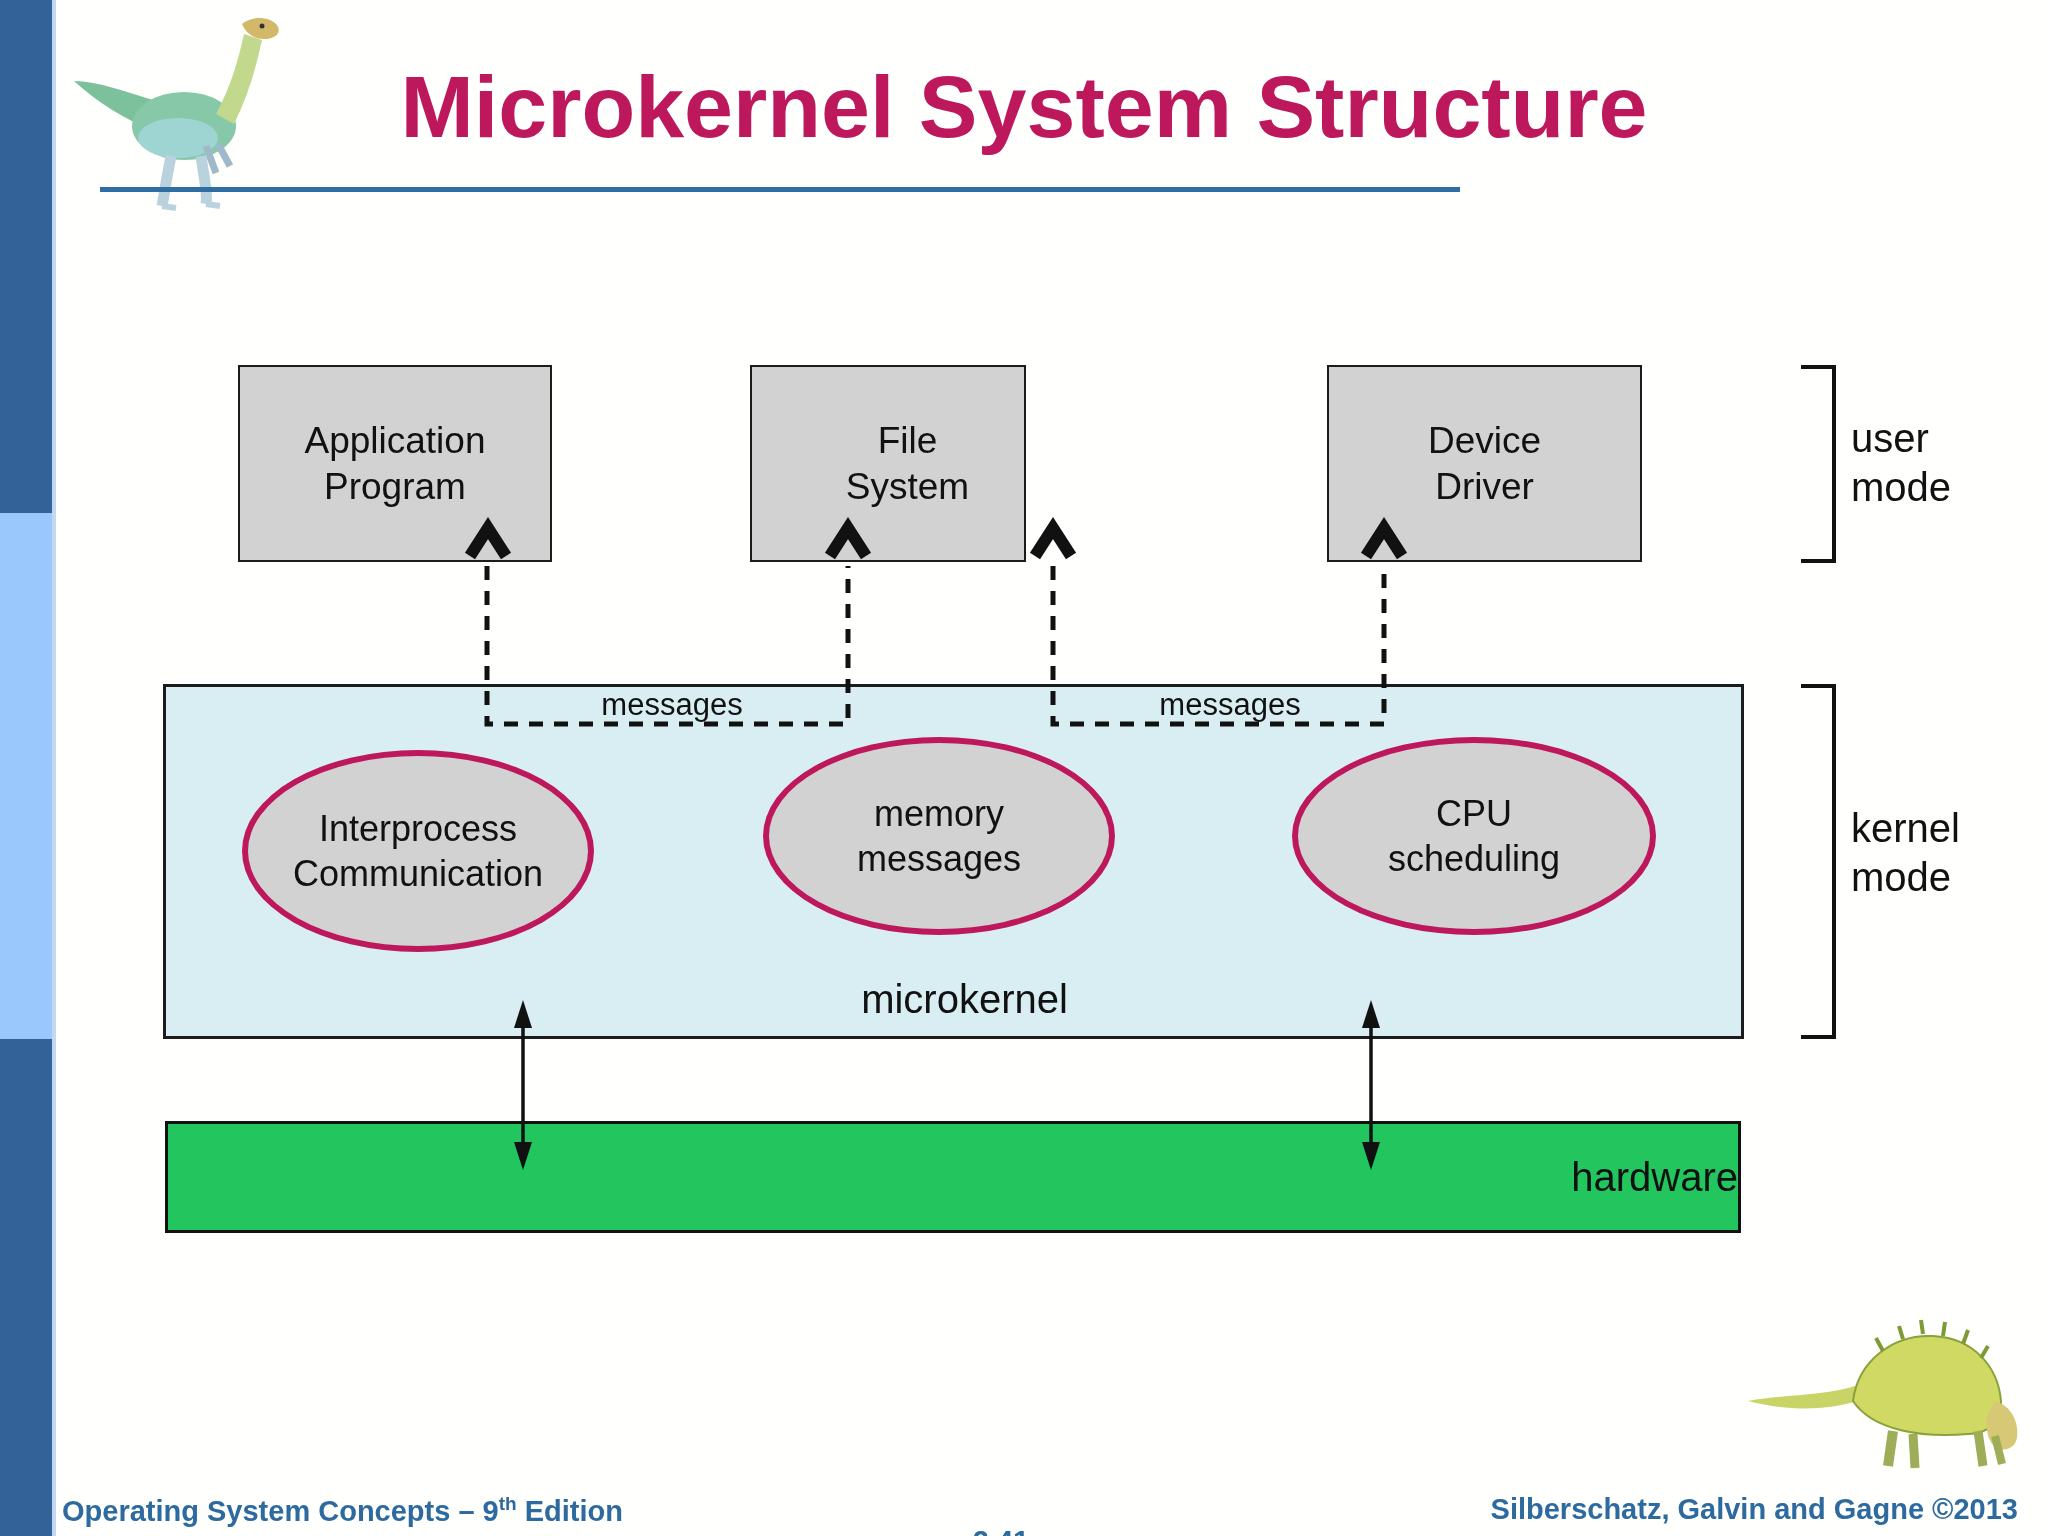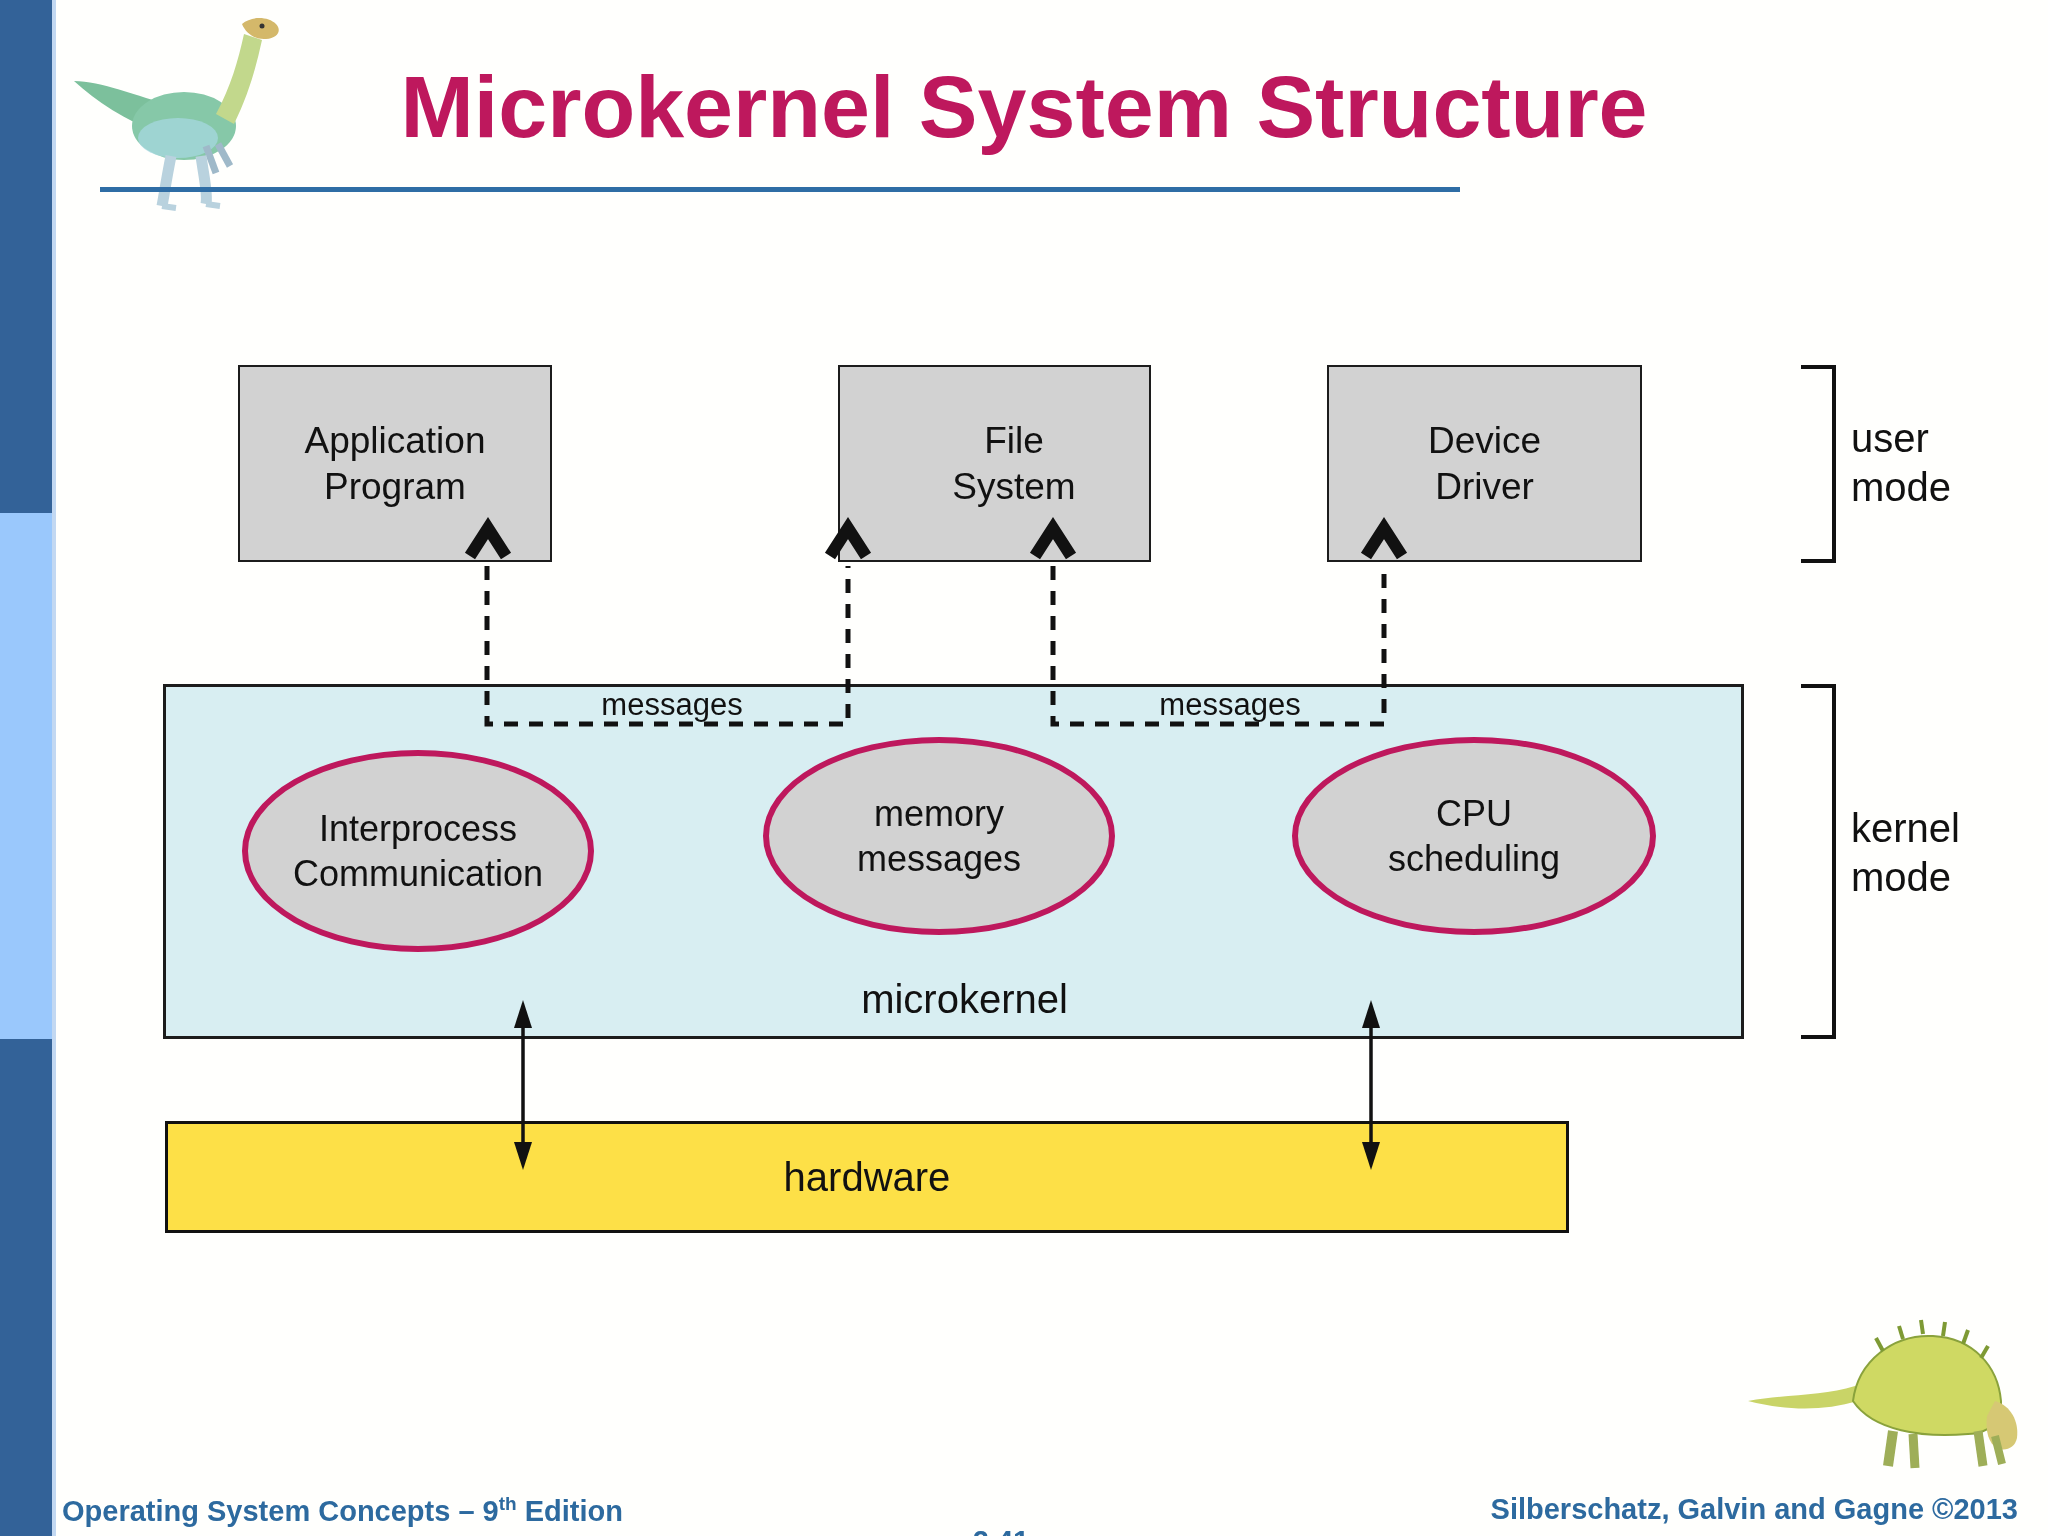--- a/index.html
+++ b/index.html
@@ -16,40 +16,40 @@
   
   .slide-title{position:absolute;left:0;top:56px;width:2048px;text-align:center;
                font-size:88px;font-weight:bold;color:#be185d;letter-spacing:0px;}
   .title-underline{position:absolute;left:100px;top:187px;width:1360px;height:5px;background:#2f6da5;}
 
   
   .ubox{position:absolute;top:365px;height:197px;background:#d2d2d2;border:2px solid #1c1c1c;
         box-sizing:border-box;display:flex;flex-direction:column;align-items:center;justify-content:center;
         font-size:37px;line-height:46px;}
   .ubox-app{left:238px;width:314px;}
-  .ubox-fs{left:838px;width:313px;padding-left:39px;}
+  .ubox-fs{left:750px;width:276px;padding-left:39px;}
   .ubox-dev{left:1327px;width:315px;}
 
   
   .kernel-box{position:absolute;left:163px;top:684px;width:1581px;height:355px;background:#d8eef2;
               border:3px solid #1c1c1c;box-sizing:border-box;}
   .ellipse{position:absolute;background:#d2d2d2;border:6px solid #be185d;border-radius:50%;
            display:flex;flex-direction:column;align-items:center;justify-content:center;
            font-size:36px;line-height:45px;text-align:center;}
   .el-ipc{left:242px;top:750px;width:340px;height:190px;}
   .el-mem{left:763px;top:737px;width:340px;height:186px;}
   .el-cpu{left:1292px;top:737px;width:352px;height:186px;}
   .msg-label{position:absolute;top:687px;width:220px;text-align:center;font-size:31px;}
   .msg-left{left:562px;}
   .msg-right{left:1120px;}
   .microkernel-label{position:absolute;left:163px;top:977px;width:1581px;text-align:center;font-size:40px;padding-left:11px;}
 
   
-  .hw-box{position:absolute;left:165px;top:1121px;width:1404px;height:112px;background:#fde047;
-          border:3px solid #111;box-sizing:border-box;display:flex;align-items:center;justify-content:center;
+  .hw-box{position:absolute;left:165px;top:1121px;width:1576px;height:112px;background:#22c55e;
+          border:3px solid #111;box-sizing:border-box;display:flex;align-items:center;justify-content:flex-end;
           font-size:40px;}
 
   
   .mode-label{position:absolute;left:1851px;font-size:40px;line-height:49px;}
   .mode-user{top:414px;}
   .mode-kernel{top:804px;}
 
   
   .overlay{position:absolute;left:0;top:0;width:2048px;height:1536px;pointer-events:none;}
 

